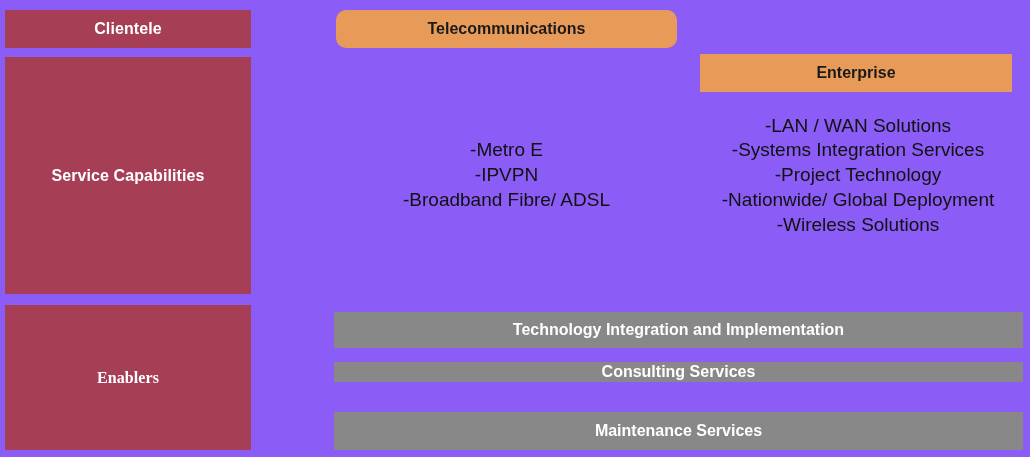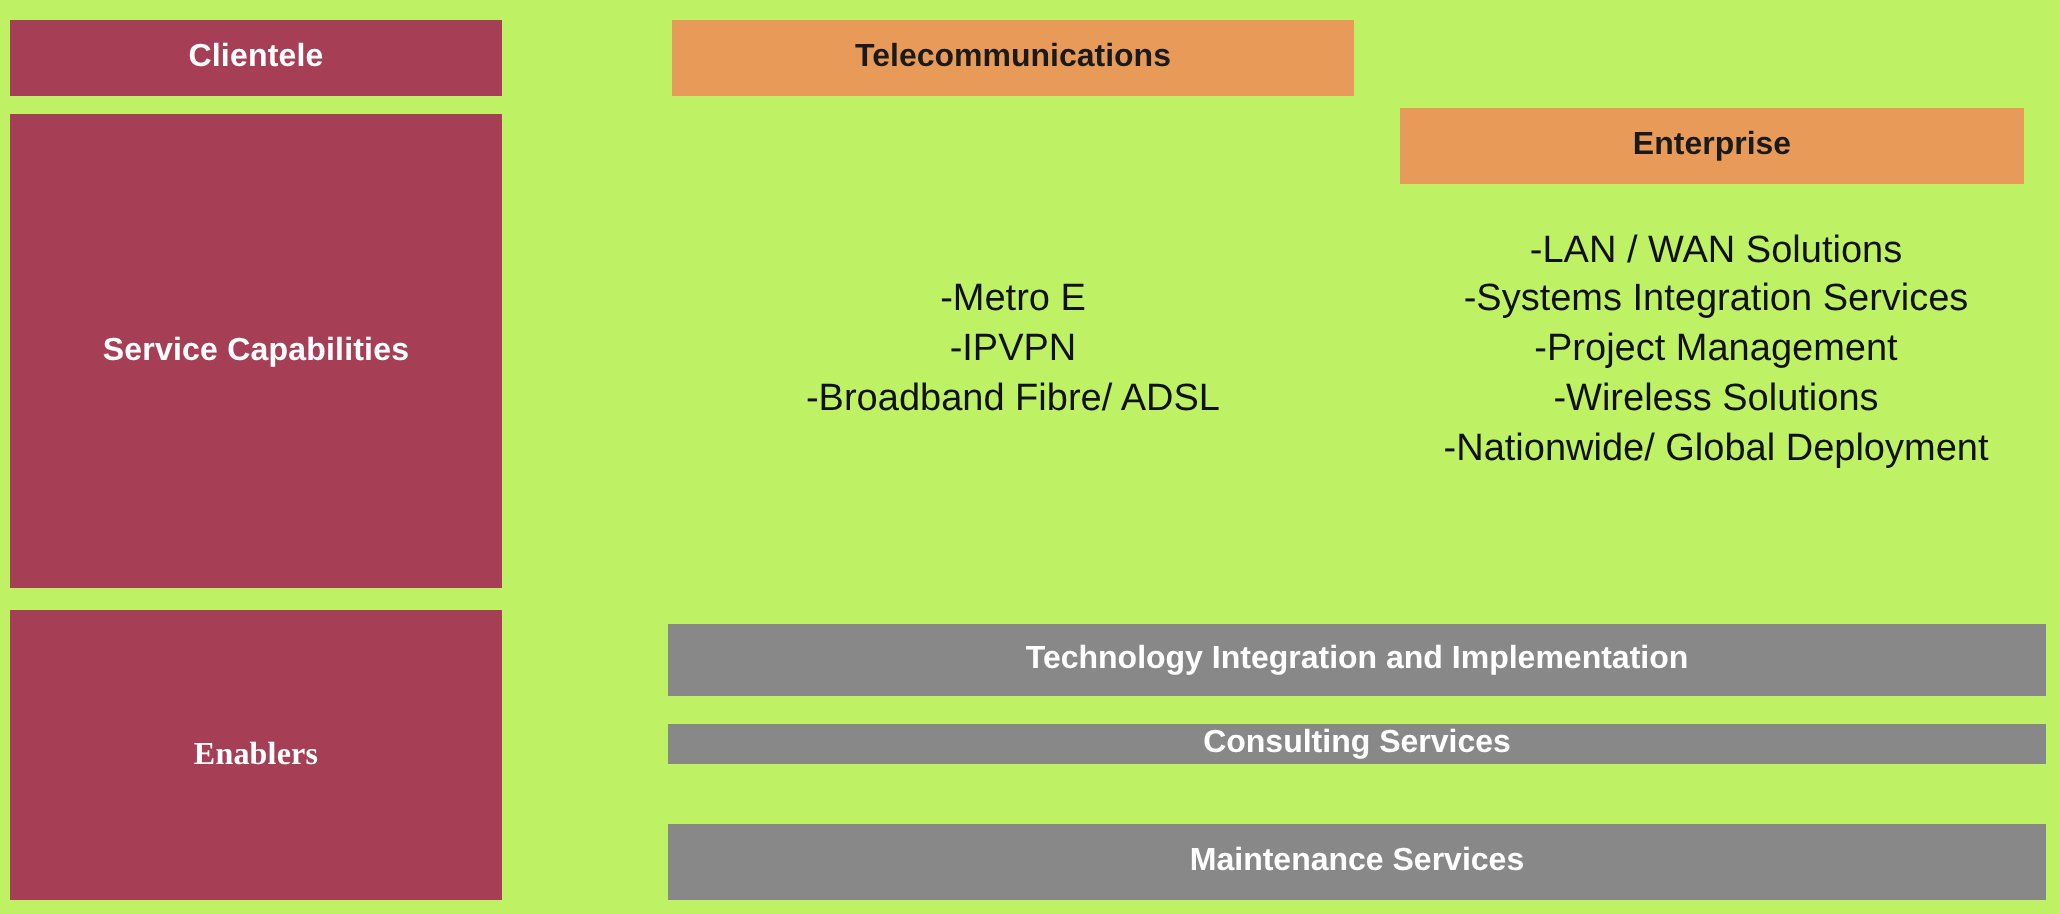--- a/index.html
+++ b/index.html
@@ -7,21 +7,21 @@
     padding: 0;
     background: #ffffff;
   }
   body {
     font-family: "Liberation Sans", sans-serif;
   }
   #canvas {
     position: relative;
     width: 1030px;
     height: 457px;
-    background: #bef264;
+    background: #8b5cf6;
     overflow: hidden;
   }
   .block {
     position: absolute;
     box-sizing: border-box;
     display: flex;
     align-items: center;
     justify-content: center;
     text-align: center;
   }
@@ -41,21 +41,21 @@
 
   
   .col-header {
     background: #e89b59;
     color: #1a1a1a;
     font-weight: bold;
     font-size: 16px;
     top: 10px;
     height: 38px;
   }
-  #col-header-telecom    { left: 336px; width: 341px; }
+  #col-header-telecom    { left: 336px; width: 341px; border-radius: 10px; }
   #col-header-enterprise { left: 700px; width: 312px; margin-top: 44px; }
 
   
   .cap-cell {
     color: #111111;
     font-size: 19px;
     line-height: 1.30;
     font-weight: normal;
     top: 57px;
     height: 237px;
@@ -110,23 +110,23 @@
 
   <div class="block cap-cell" id="cap-cell-telecom">
     <span class="cap-line">-Metro E</span>
     <span class="cap-line">-IPVPN</span>
     <span class="cap-line">-Broadband Fibre/ ADSL</span>
   </div>
 
   <div class="block cap-cell" id="cap-cell-enterprise">
     <span class="cap-line">-LAN / WAN Solutions</span>
     <span class="cap-line">-Systems Integration Services</span>
-    <span class="cap-line">-Project Management</span>
+    <span class="cap-line">-Project Technology</span>
+    <span class="cap-line">-Nationwide/ Global Deployment</span>
     <span class="cap-line">-Wireless Solutions</span>
-    <span class="cap-line">-Nationwide/ Global Deployment</span>
   </div>
 
   <div class="block enabler-bar" id="enabler-bar-0">
     <span>Technology Integration and Implementation</span>
   </div>
 
   <div class="block enabler-bar" id="enabler-bar-1">
     <span>Consulting Services</span>
   </div>
 

